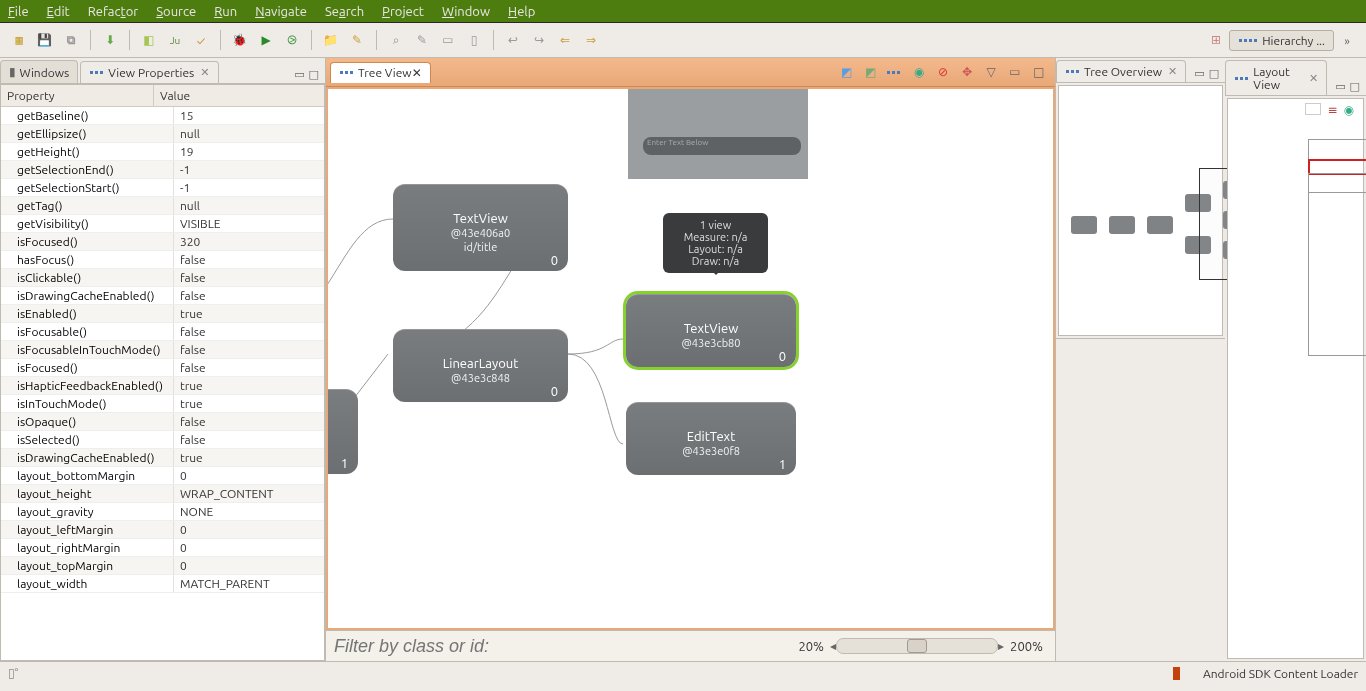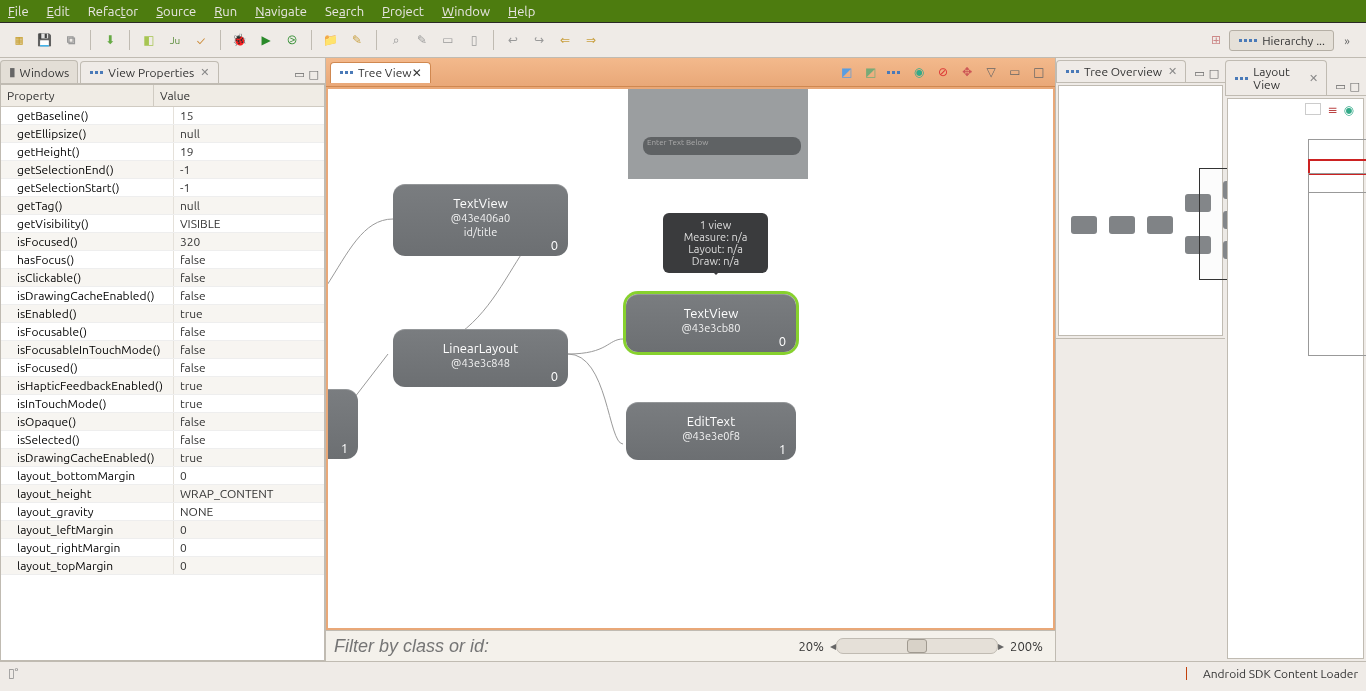--- a/index.html
+++ b/index.html
@@ -26,21 +26,21 @@
 .prop-row{display:flex;font-size:12px;border-bottom:1px solid #eee}
 .prop-row:nth-child(even){background:#f7f5f1}
 .prop-row .c1{width:140px;padding:2px 16px;border-right:1px solid #e5e1da;color:#000000}
 .prop-row .c2{flex:1;padding:2px 6px;color:#333}
 .center-pane{flex:1;display:flex;flex-direction:column;border-right:1px solid #c0bbb2;position:relative}
 .treeview-tabhdr{display:flex;background:linear-gradient(#f3b98c,#e9a878);border-bottom:1px solid #d08850;align-items:center;height:28px;padding:0 4px}
 .treeview-tab{background:#fff;border:1px solid #d08850;border-bottom:none;border-radius:4px 4px 0 0;padding:3px 8px;display:flex;align-items:center;font-size:12px}
 .tv-tools{margin-left:auto;display:flex;align-items:center}
 .tv-tools .ic{width:18px;height:18px;margin:0 3px;cursor:pointer;display:flex;align-items:center;justify-content:center}
 .canvas{flex:1;background:#fff;border:2px solid #e9a878;position:relative;overflow:hidden}
-.node{position:absolute;background:linear-gradient(#7a7d80,#6c6f72);border-radius:12px;color:#fff;text-align:center;padding:12px 20px 18px;font-size:13px;box-shadow:inset 0 1px 0 rgba(255,255,255,.2)}
+.node{position:absolute;background:linear-gradient(#7a7d80,#6c6f72);border-radius:12px;color:#fff;text-align:center;padding:27px 20px 18px;font-size:13px;box-shadow:inset 0 1px 0 rgba(255,255,255,.2)}
 .node .cnt{position:absolute;bottom:4px;right:10px;font-size:13px}
 .node.sel{box-shadow:0 0 0 3px #87d12e,inset 0 1px 0 rgba(255,255,255,.2)}
 .node .sub{font-size:11px;opacity:.9;margin-top:2px}
 .tooltip{position:absolute;background:#3a3b3d;color:#ddd;border-radius:6px;padding:6px 10px;font-size:11px;text-align:center}
 .tooltip:after{content:"";position:absolute;bottom:-8px;left:50%;margin-left:-6px;border:6px solid transparent;border-top-color:#3a3b3d}
 .preview-box{position:absolute;top:0;left:300px;width:180px;height:90px;background:#9b9ea0}
 .preview-inp{position:absolute;top:48px;left:315px;width:150px;height:16px;background:#5f6264;color:#aaa;font-size:8px;padding:1px 4px;border-radius:8px}
 svg.edges{position:absolute;top:0;left:0;width:100%;height:100%;pointer-events:none}
 .filter-bar{display:flex;align-items:center;background:#f4f1eb;border-top:1px solid #c0bbb2;padding:3px 6px;height:24px}
 .filter-bar input{flex:1;border:none;background:transparent;font-size:18px;color:#0f172a;outline:none;font-style:italic}
@@ -52,21 +52,21 @@
 .overview-canvas{flex:1;background:#fff;margin:2px;border:1px solid #c0bbb2;position:relative}
 .ov-node{position:absolute;background:#808386;border-radius:3px;width:26px;height:18px}
 .ov-node.sel{background:#87d12e}
 .ov-rect{position:absolute;border:1px solid #333;background:rgba(200,200,200,.05)}
 .right-bottom{flex:1;display:flex;flex-direction:column}
 .layout-canvas{flex:1;background:#fff;margin:2px;border:1px solid #c0bbb2;position:relative}
 .layout-tools{position:absolute;top:4px;right:6px;display:flex}
 .layout-tools span{margin:0 3px;cursor:pointer}
 .lv-box{position:absolute;border:1px solid #b33}
 .statusbar{height:22px;background:#efebe7;border-top:1px solid #c0bbb2;display:flex;align-items:center;padding:0 8px;font-size:12px}
-.statusbar .right{margin-left:auto;border-left:1px solid #c2410c;padding-left:16px}
+.statusbar .right{margin-left:auto;border-left:7px solid #c2410c;padding-left:23px}
 .hier-ic{display:inline-flex;margin-right:4px}
 .hier-ic i{width:3px;height:3px;background:#4a7ab8;margin:1px;display:inline-block}
 .glyph{font-family:monospace;font-weight:bold}
 </style>
 </head>
 <body>
 
 <div class="menubar">
   <span><u>F</u>ile</span>
   <span><u>E</u>dit</span>
@@ -290,20 +290,24 @@
             <div class="c1">layout_leftMargin</div>
             <div class="c2">0</div>
           </div>
           <div class="prop-row">
             <div class="c1">layout_rightMargin</div>
             <div class="c2">0</div>
           </div>
           <div class="prop-row">
             <div class="c1">layout_topMargin</div>
             <div class="c2">0</div>
+          </div>
+          <div class="prop-row">
+            <div class="c1">layout_width</div>
+            <div class="c2">MATCH_PARENT</div>
           </div>
         </div>
     </div>
   </div>
 
   <div class="center-pane">
     <div class="treeview-tabhdr">
       <div class="treeview-tab">
         <span class="hier-ic">
             <i></i>

